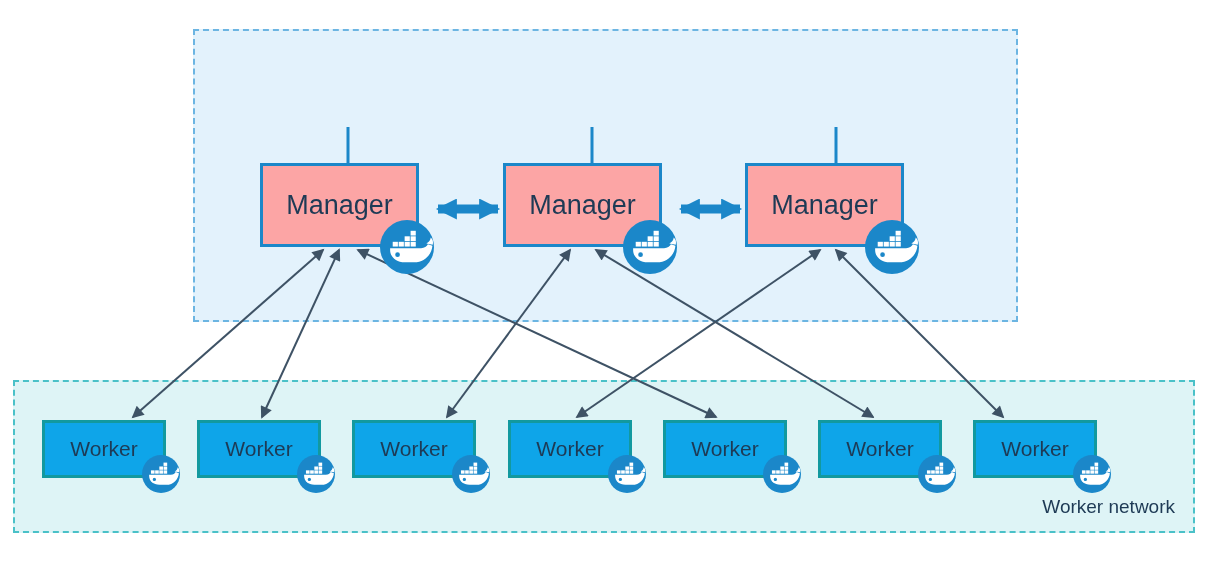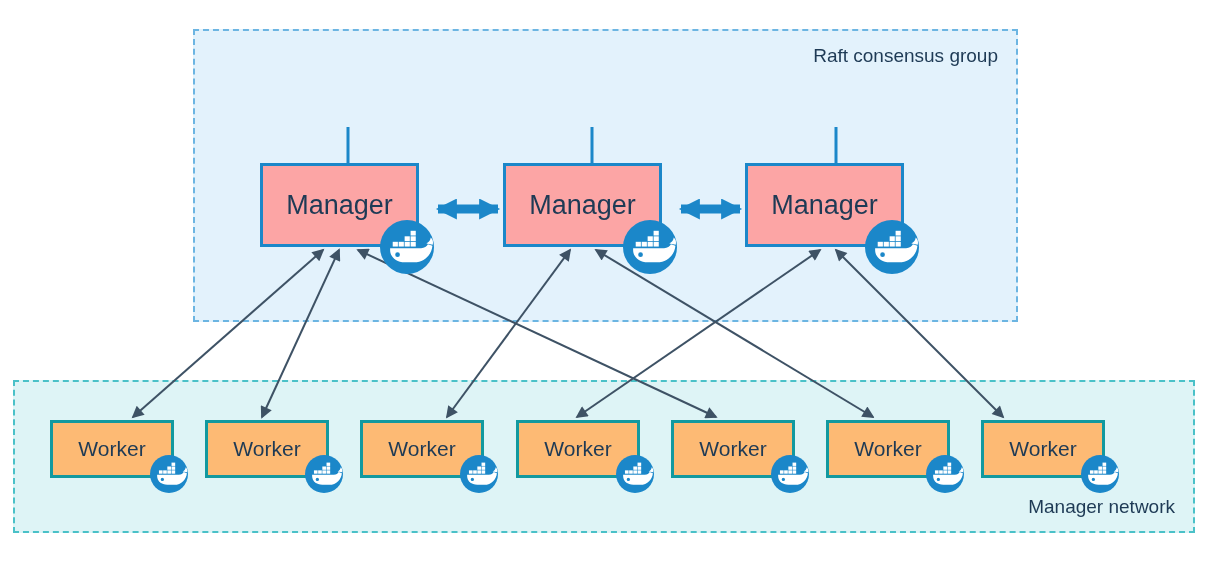--- a/index.html
+++ b/index.html
@@ -32,23 +32,22 @@
     background:#d7ecfa;border:3px solid #1b87c9;
     font-size:21px;gap:12px;
   }
   .manager{
     top:163px;width:159px;height:84px;
     background:#fca5a5;border:3px solid #1b87c9;
     font-size:27px;
   }
   .worker{
     top:420px;width:124px;height:58px;
-    background:#fdba74;border:3px solid #12999f;
+    background:#0ea5e9;border:3px solid #12999f;
     font-size:21px;
-    margin-left:8px;
   }
   .node-label{pointer-events:none;}
   
   .badge{position:absolute;z-index:4;}
   .badge-manager{width:54px;height:54px;right:-18px;bottom:-30px;}
   .badge-worker{width:38px;height:38px;right:-17px;bottom:-18px;}
   
   .db-icon{width:26px;height:32px;flex:0 0 auto;}
   
   .edges{position:absolute;left:0;top:0;z-index:2;}
@@ -57,22 +56,21 @@
   .store-link{stroke:#1b87c9;stroke-width:3;}
 </style>
 </head>
 <body>
 
 <div class="stage">
 
   <div class="group raft-group"></div>
   <div class="group gossip-group"></div>
 
-  <div class="group-label raft-label">Raft consensus group</div>
-  <div class="group-label gossip-label">Manager network</div>
+  <div class="group-label gossip-label">Worker network</div>
 
   <svg id="edges-svg" class="edges" width="1207" height="566" viewBox="0 0 1207 566">
     <defs>
       <marker id="ah" viewBox="0 0 10 10" refX="8.5" refY="5" markerWidth="14" markerHeight="12" markerUnits="userSpaceOnUse" orient="auto-start-reverse">
         <path d="M0 0 L10 5 L0 10 z" fill="#3e5265"></path>
       </marker>
       <marker id="thick-ah" viewBox="0 0 10 10" refX="9" refY="5" markerWidth="23" markerHeight="21" markerUnits="userSpaceOnUse" orient="auto-start-reverse">
         <path d="M0 0 L10 5 L0 10 z" fill="#1b87c9"></path>
       </marker>
       <symbol id="docker-whale" viewBox="0 0 48 48">

